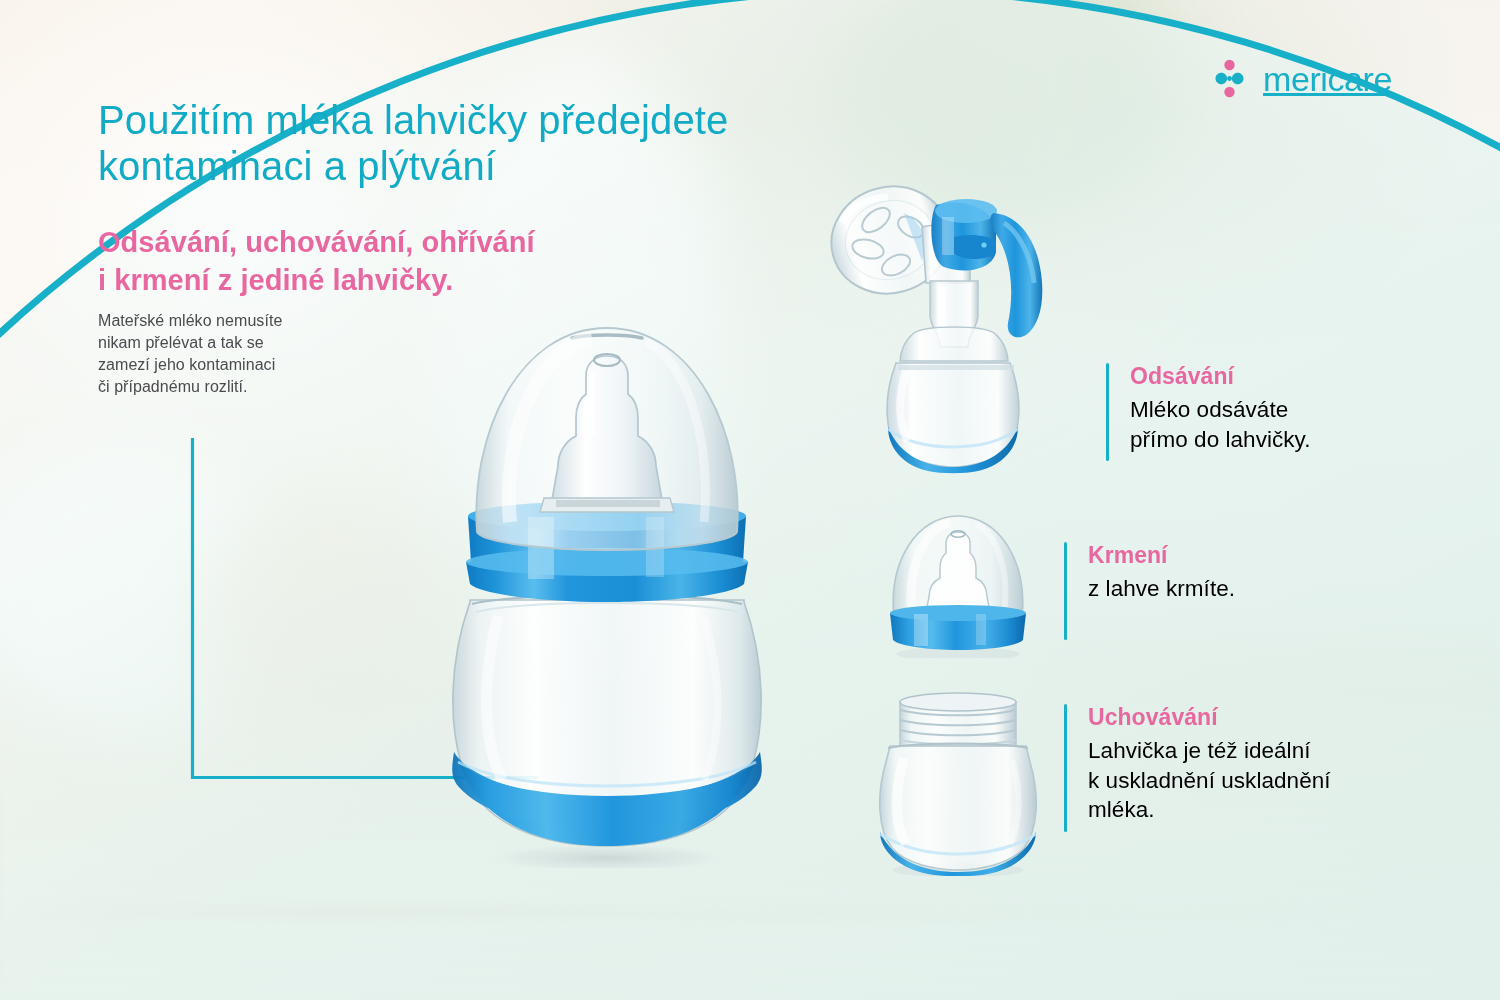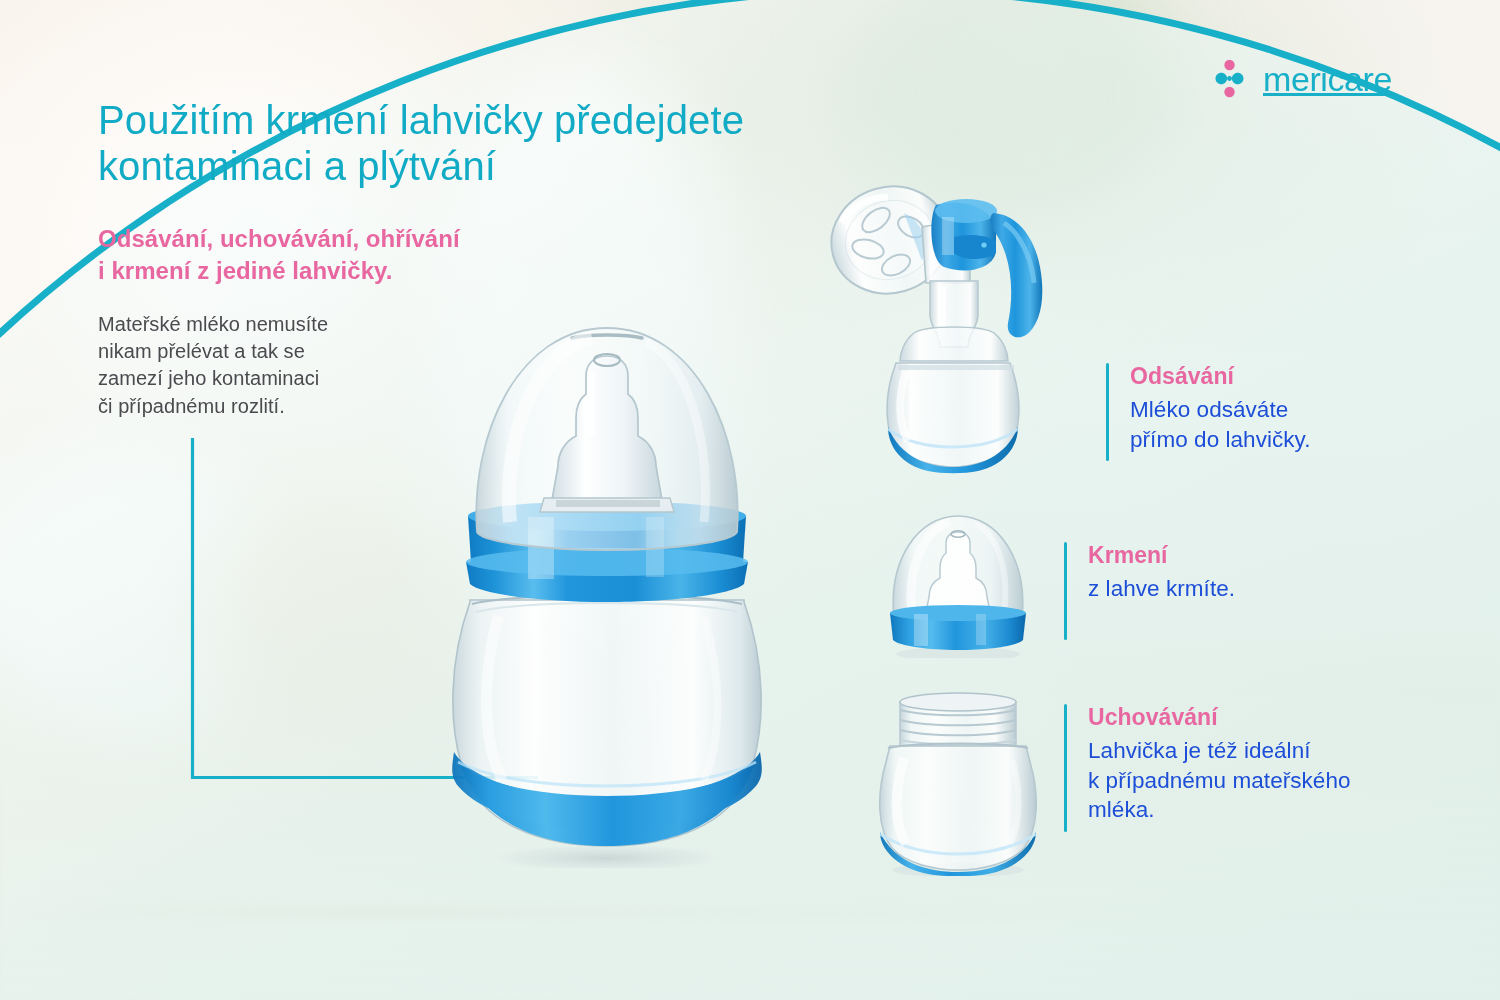--- a/index.html
+++ b/index.html
@@ -34,34 +34,34 @@
     background:linear-gradient(90deg,rgba(231,219,201,0) 0%,rgba(229,216,196,.55) 25%,rgba(233,222,204,.2) 62%,rgba(255,255,255,0) 100%);
     filter:blur(5px);}
 
   
   .arc-wrap{position:absolute;inset:0;pointer-events:none;}
   .arc-svg{position:absolute;left:0;top:0;}
 
   
   .headline{position:absolute;left:98px;top:97px;width:800px;}
   .h1{font-size:40px;line-height:1.16;font-weight:400;color:#12abc6;letter-spacing:.1px;}
-  .sub{margin-top:33px;font-size:24px;line-height:1.33;font-weight:700;color:#e867a0;letter-spacing:.05px;}
-  .body-copy{margin-top:24px;font-size:20px;line-height:1.37;font-weight:400;color:#4b4a4f;letter-spacing:.05px;}
+  .sub{margin-top:33px;font-size:29px;line-height:1.33;font-weight:700;color:#e867a0;letter-spacing:.05px;}
+  .body-copy{margin-top:10px;font-size:16px;line-height:1.37;font-weight:400;color:#4b4a4f;letter-spacing:.05px;}
 
   
   .callout{position:absolute;left:190px;top:438px;width:348px;height:342px;pointer-events:none;}
 
   
   .main-bottle{position:absolute;left:432px;top:286px;width:350px;height:582px;}
 
   
   .feature{position:absolute;display:flex;align-items:flex-start;}
   .feat-bar{width:3px;border-radius:2px;background:#17b0c8;flex:0 0 auto;margin-right:21px;}
   .feat-title{font-size:23px;font-weight:700;color:#e867a0;line-height:1.2;letter-spacing:.05px;}
-  .feat-desc{margin-top:4px;font-size:22.5px;font-weight:400;color:#1d4ed8;line-height:1.33;letter-spacing:.05px;}
+  .feat-desc{margin-top:4px;font-size:22.5px;font-weight:400;color:#000000;line-height:1.33;letter-spacing:.05px;}
 
   .f1{left:1064px;top:363px;padding-left:42px;}  .f1 .feat-bar{height:98px;}
   .f2{left:1064px;top:542px;}  .f2 .feat-bar{height:98px;}
   .f3{left:1064px;top:704px;}  .f3 .feat-bar{height:128px;}
 
   
   .thumb{position:absolute;}
   .thumb-pump{left:818px;top:175px;width:250px;height:300px;}
   .thumb-teat{left:872px;top:506px;width:172px;height:152px;}
   .thumb-jar{left:868px;top:690px;width:180px;height:186px;}
@@ -99,21 +99,21 @@
       </defs>
       <g clip-path="url(#stageClip)">
         <circle cx="880" cy="1290" r="1300" fill="url(#arcFill)"></circle>
         <circle cx="880" cy="1290" r="1300" fill="none" stroke="#17b0c8" stroke-width="7"></circle>
       </g>
     </svg>
   </div>
 
   <div class="headline">
     <div class="h1">
-      <div>Použitím krmení lahvičky předejdete</div>
+      <div>Použitím mléka lahvičky předejdete</div>
       <div>kontaminaci a plýtvání</div>
     </div>
     <div class="sub">
       <div>Odsávání, uchovávání, ohřívání</div>
       <div>i krmení z jediné lahvičky.</div>
     </div>
     <div class="body-copy">
       <div>Mateřské mléko nemusíte</div>
       <div>nikam přelévat a tak se</div>
       <div>zamezí jeho kontaminaci</div>
@@ -404,21 +404,21 @@
       </div>
     </div>
   </div>
 
   <div class="feature f3">
     <div class="feat-bar"></div>
     <div>
       <div class="feat-title">Uchovávání</div>
       <div class="feat-desc">
         <div>Lahvička je též ideální</div>
-        <div>k případnému mateřského</div>
+        <div>k uskladnění uskladnění</div>
         <div>mléka.</div>
       </div>
     </div>
   </div>
 
   <div class="logo">
     <svg class="logo-mark" viewBox="0 0 41 41">
       <circle cx="20.5" cy="7" r="5.2" fill="#e867a0"></circle>
       <circle cx="20.5" cy="34" r="5.2" fill="#e867a0"></circle>
       <path d="M6.5 20.5 C6.5 17.3 9.1 14.7 12.3 14.7 C15.5 14.7 18.1 17.3 18.1 20.5

